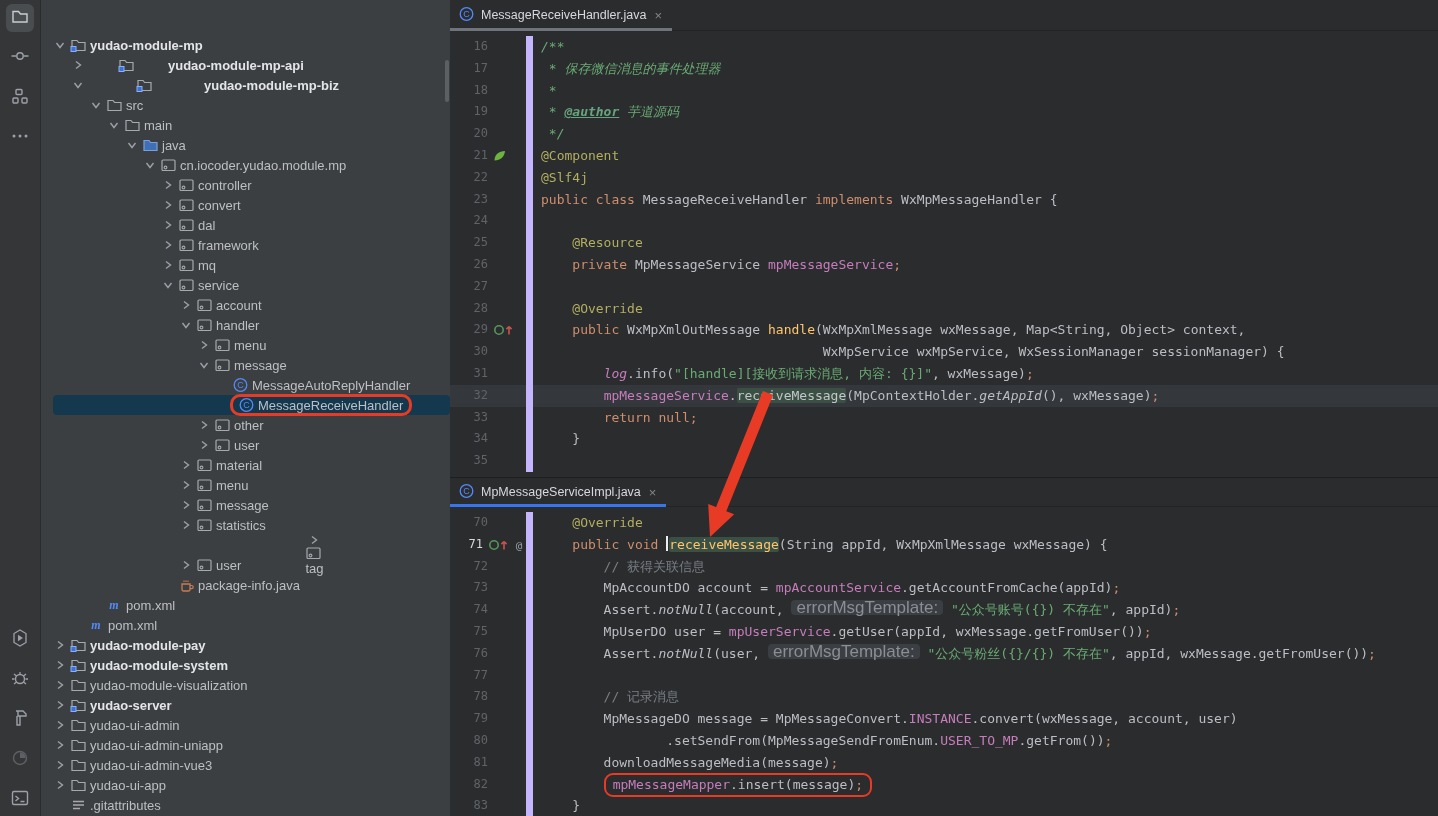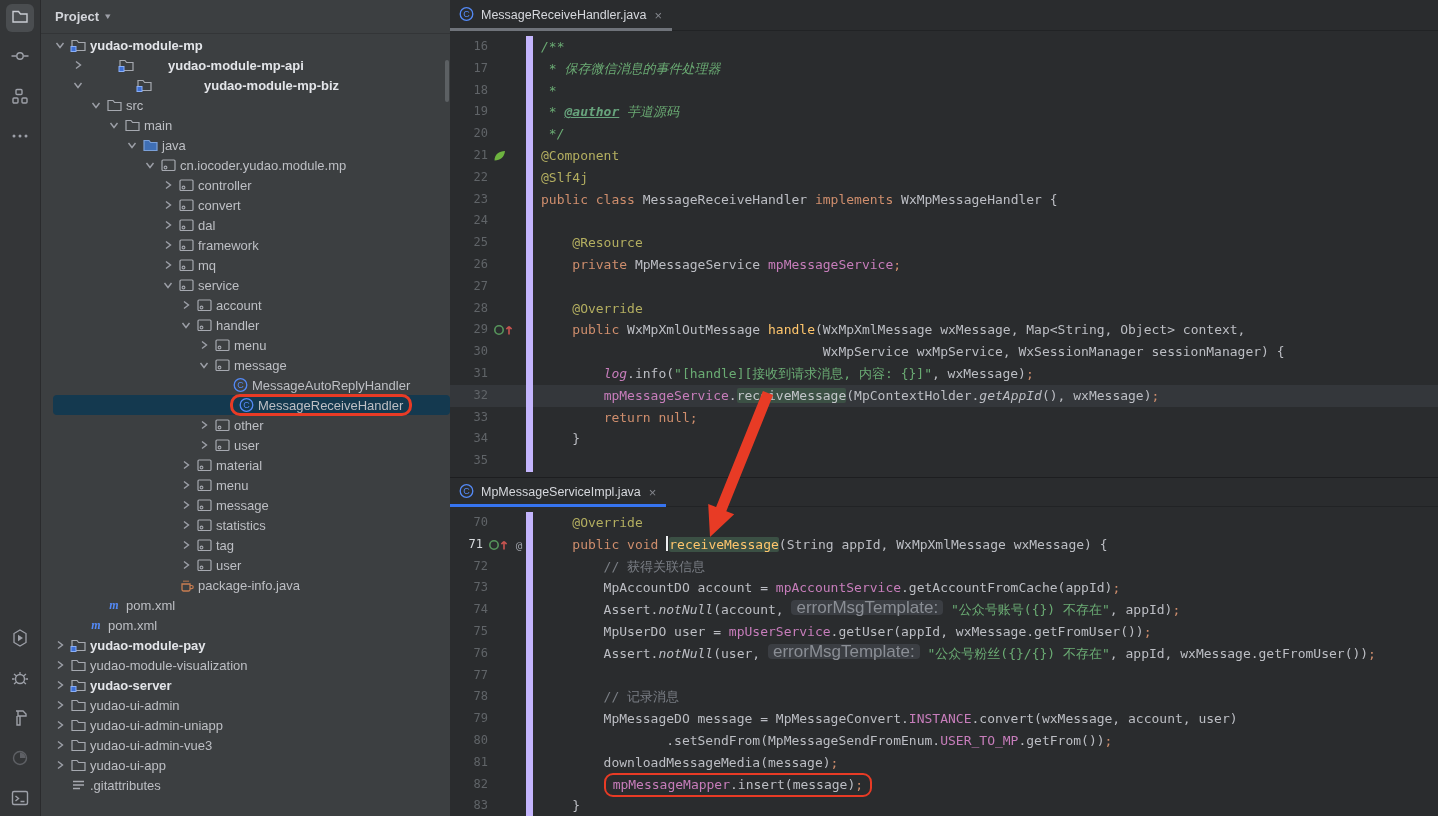--- a/index.html
+++ b/index.html
@@ -126,24 +126,20 @@
         <div class="sicon">
           <span><svg width="20" height="20">
               <rect x="2.5" y="3.5" width="15" height="13" rx="1.5" fill="none" stroke="#9da0a8" stroke-width="1.4"></rect>
               <path d="M5.5 8l3 2.5-3 2.5M10.5 13.5h4" stroke="#9da0a8" stroke-width="1.4" fill="none"></path>
             </svg></span>
         </div>
       </div>
   </div>
 
   <div class="panel">
-    <div class="phead">
-      <span>Project</span>
-      <span class="chev">▾</span>
-    </div>
     <div class="tree" id="tree">
         <div class="trow b" style="padding-left: 10px;">
           <span class="tchev">
             <svg width="10" height="10">
               <path d="M1.5 3 5 7.5 8.5 3" fill="none" stroke="#9da0a8" stroke-width="1.4"></path>
             </svg>
           </span>
           <span class="ticon">
             <svg width="17" height="16">
               <path d="M2 3.5h5l1.6 2H15v8H2z" fill="none" stroke="#a6a9b0" stroke-width="1.2"></path>
@@ -472,21 +468,21 @@
             </svg>
           </span>
           <span class="ticon">
             <svg width="17" height="16">
               <rect x="2" y="3" width="13" height="10.5" rx="1" fill="none" stroke="#a6a9b0" stroke-width="1.2"></rect>
               <circle cx="5.5" cy="10.5" r="1.4" fill="none" stroke="#a6a9b0" stroke-width="1.1"></circle>
             </svg>
           </span>
           <span class="tlabel">statistics</span>
         </div>
-        <div class="trow" style="padding-left: 136px;">
+        <div class="trow" style="padding-left: 136px; flex-direction: column;">
           <span class="tchev">
             <svg width="10" height="10">
               <path d="M3 1.5 7.5 5 3 8.5" fill="none" stroke="#9da0a8" stroke-width="1.4"></path>
             </svg>
           </span>
           <span class="ticon">
             <svg width="17" height="16">
               <rect x="2" y="3" width="13" height="10.5" rx="1" fill="none" stroke="#a6a9b0" stroke-width="1.2"></rect>
               <circle cx="5.5" cy="10.5" r="1.4" fill="none" stroke="#a6a9b0" stroke-width="1.1"></circle>
             </svg>
@@ -541,20 +537,34 @@
               <path d="M3 1.5 7.5 5 3 8.5" fill="none" stroke="#9da0a8" stroke-width="1.4"></path>
             </svg>
           </span>
           <span class="ticon">
             <svg width="17" height="16">
               <path d="M2 3.5h5l1.6 2H15v8H2z" fill="none" stroke="#a6a9b0" stroke-width="1.2"></path>
               <rect x="1" y="9.5" width="5" height="5" fill="#3d6fd4" stroke="#8ab0f8" stroke-width="1"></rect>
             </svg>
           </span>
           <span class="tlabel">yudao-module-pay</span>
+        </div>
+        <div class="trow b" style="padding-left: 10px;">
+          <span class="tchev">
+            <svg width="10" height="10">
+              <path d="M3 1.5 7.5 5 3 8.5" fill="none" stroke="#9da0a8" stroke-width="1.4"></path>
+            </svg>
+          </span>
+          <span class="ticon">
+            <svg width="17" height="16">
+              <path d="M2 3.5h5l1.6 2H15v8H2z" fill="none" stroke="#a6a9b0" stroke-width="1.2"></path>
+              <rect x="1" y="9.5" width="5" height="5" fill="#3d6fd4" stroke="#8ab0f8" stroke-width="1"></rect>
+            </svg>
+          </span>
+          <span class="tlabel">yudao-module-system</span>
         </div>
         <div class="trow" style="padding-left: 10px;">
           <span class="tchev">
             <svg width="10" height="10">
               <path d="M3 1.5 7.5 5 3 8.5" fill="none" stroke="#9da0a8" stroke-width="1.4"></path>
             </svg>
           </span>
           <span class="ticon">
             <svg width="17" height="16">
               <path d="M2 3.5h5l1.6 2H15v8H2z" fill="none" stroke="#a6a9b0" stroke-width="1.2"></path>

